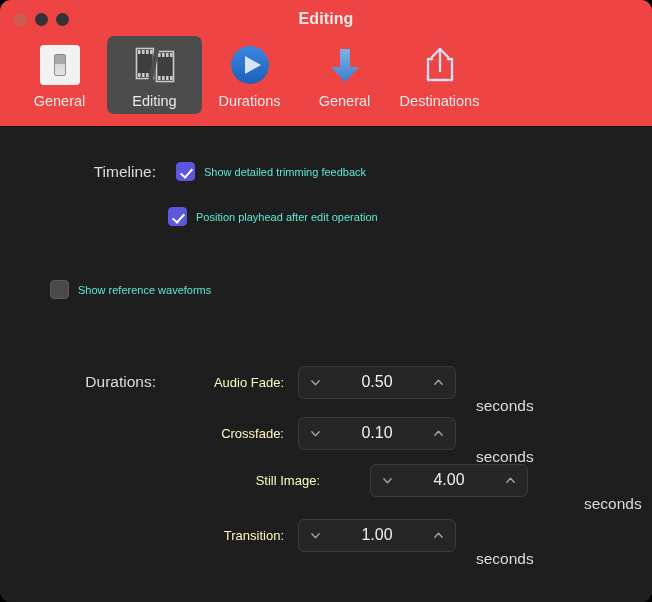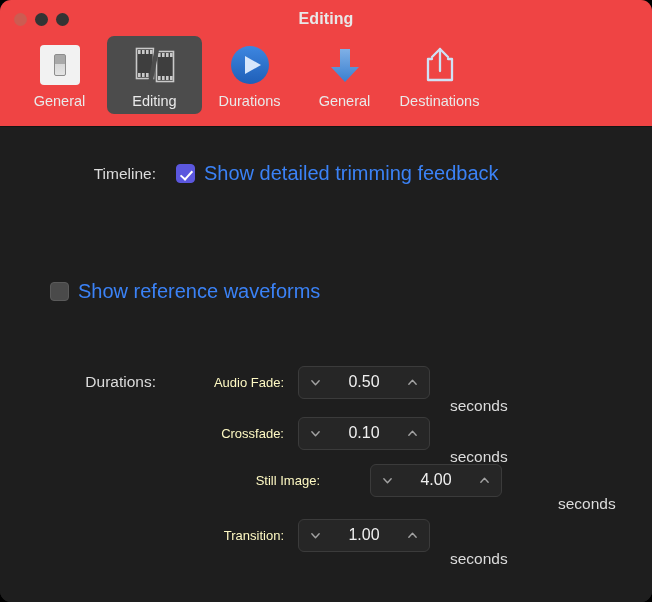--- a/index.html
+++ b/index.html
@@ -153,37 +153,37 @@
     content: "";
     position: absolute;
     left: 5.5px; top: 2.5px;
     width: 5px; height: 10px;
     border: solid #ffffff;
     border-width: 0 2.2px 2.2px 0;
     transform: rotate(42deg);
   }
 
   .cb-text {
-    font-size: 20px;
-    color: #3b82f6;
+    font-size: 11px;
+    color: #5eead4;
     white-space: nowrap;
   }
 
   
   .dur-label {
     width: 130px;
     text-align: right;
     padding-right: 14px;
     font-size: 13px;
     color: #fef9c3;
     white-space: nowrap;
   }
 
   .stepper {
-    width: 132px;
+    width: 158px;
     height: 33px;
     background: #262626;
     border: 1px solid #3b3b3b;
     border-radius: 6px;
     display: flex;
     align-items: center;
     justify-content: space-between;
     padding: 0 11px;
     cursor: default;
   }
@@ -314,20 +314,27 @@
   <div class="content">
 
     <div class="row" style="left:50px; top:35px;gap:8px;">
       <div class="section-label">Timeline:</div>
       <div class="cb-wrap">
         <div class="checkbox on"></div>
         <span class="cb-text">Show detailed trimming feedback</span>
       </div>
     </div>
 
+    <div class="row" style="left:50px; top:80px;">
+      <div class="section-label"></div>
+      <div class="cb-wrap">
+        <div class="checkbox on"></div>
+        <span class="cb-text">Position playhead after edit operation</span>
+      </div>
+    </div>
 
     <div class="row" style="left:50px; top:153px;">
       <div class="cb-wrap">
         <div class="checkbox off"></div>
         <span class="cb-text">Show reference waveforms</span>
       </div>
     </div>
 
     <div class="row" style="left:50px; top:222px;">
       <div class="section-label">Durations:</div>

